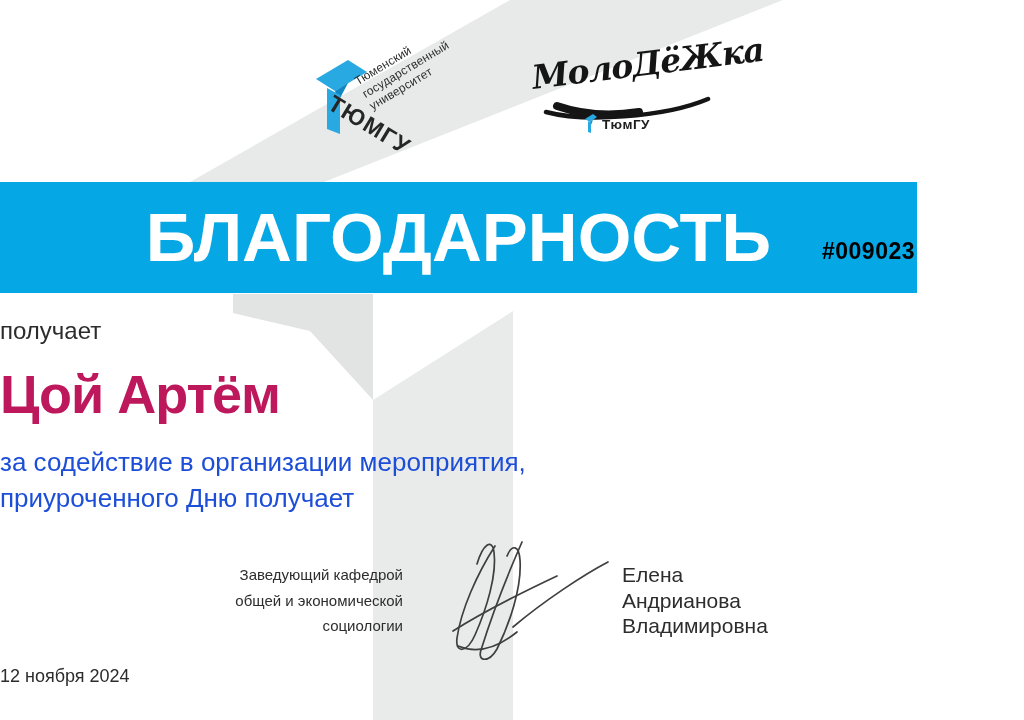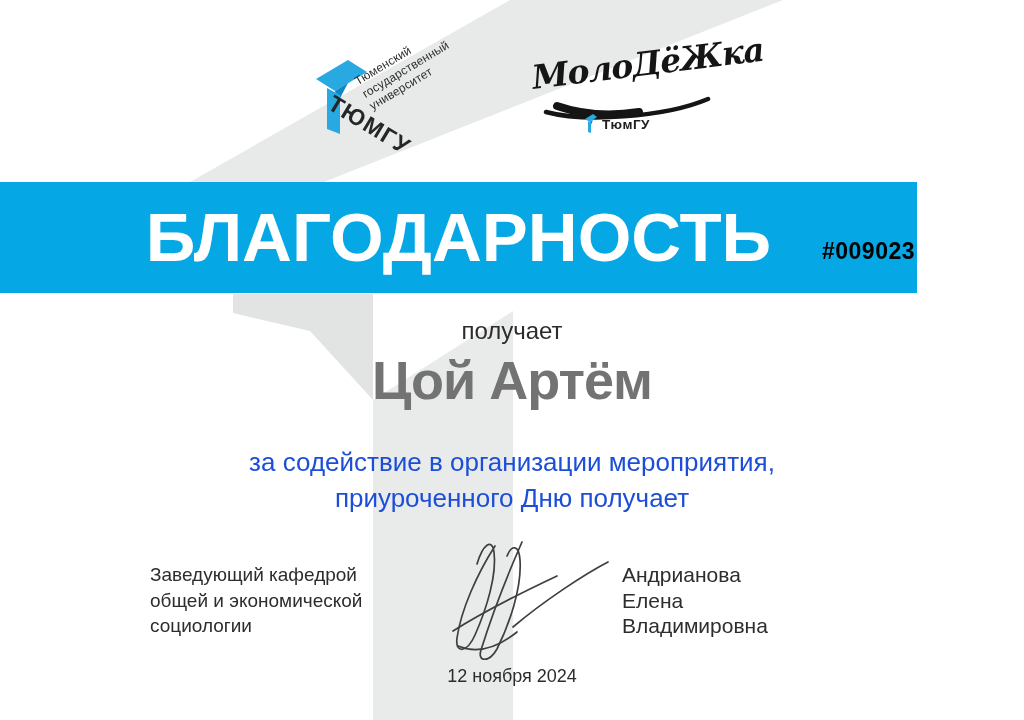--- a/index.html
+++ b/index.html
@@ -47,29 +47,29 @@
     font-size:33px;letter-spacing:-1px;color:#151515;
     transform:rotate(-7deg);transform-origin:0 50%;white-space:nowrap;
   }
   #molo-swash{position:absolute;left:543px;top:96px;z-index:2;}
   #molo-sub{
     position:absolute;left:585px;top:114px;z-index:2;
     display:flex;align-items:center;gap:5px;
   }
   #molo-sub .txt{font-size:13.5px;font-weight:700;letter-spacing:.5px;color:#1d1d1d;}
   
-  .center-line{left:0;right:0;text-align:center;z-index:2;}
+  .center-line{left:0;right:0;z-index:2;}
   #lead{top:317px;font-size:24px;color:#2c2c2c;}
-  #recipient-name{top:349px;font-size:54px;font-weight:700;letter-spacing:-1px;color:#737373;}
+  #recipient-name{top:363px;font-size:54px;font-weight:700;letter-spacing:-1px;color:#be185d;}
   #reason{top:444px;font-size:26px;line-height:36px;color:#1d4ed8;}
   #reason span{display:block;}
   
   #position-block{
     position:absolute;left:150px;top:562px;width:253px;z-index:2;
-    font-size:19px;line-height:25.5px;color:#2d2d2d;
+    text-align:right;font-size:15px;line-height:25.5px;color:#2d2d2d;
   }
   #position-block span{display:block;}
   #signer-block{
     position:absolute;left:622px;top:562px;z-index:2;
     font-size:21px;line-height:25.5px;color:#2d2d2d;
   }
   #signer-block span{display:block;}
   #signature{position:absolute;left:425px;top:532px;z-index:2;}
   #date{top:666px;font-size:18px;color:#2c2c2c;}
 </style>
@@ -131,18 +131,18 @@
   <g fill="none" stroke="#3f3f3f" stroke-width="1.7" stroke-linecap="round">
     <path d="M183,30 C160,42 120,68 88,95"></path>
     <path d="M70,14 C52,42 36,78 32,106 C30,122 42,121 50,103 C62,76 72,42 69,20 C67,6 58,12 52,32"></path>
     <path d="M97,10 C82,44 66,86 56,118 C52,130 64,131 72,117 C84,93 97,56 95,28 C94,13 87,12 82,24"></path>
     <path d="M28,99 C58,80 98,60 132,44"></path>
     <path d="M33,114 C52,122 72,116 92,100"></path>
   </g>
 </svg>
 
 <div id="signer-block">
+  <span>Елена</span>
   <span>Андрианова</span>
-  <span>Елена</span>
   <span>Владимировна</span>
 </div>
 
 <div id="date" class="abs center-line">12 ноября 2024</div>
 
 </body></html>

